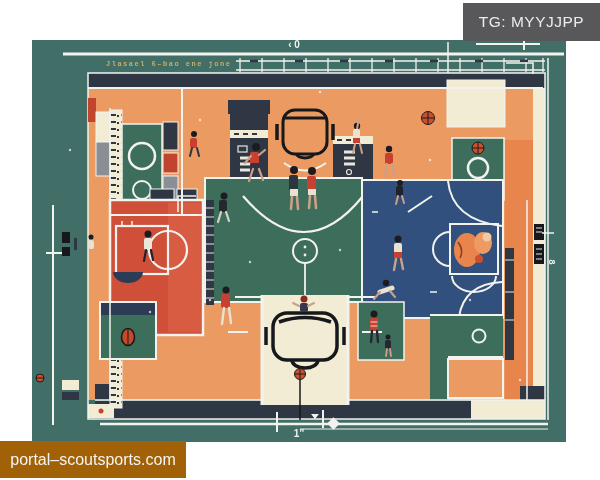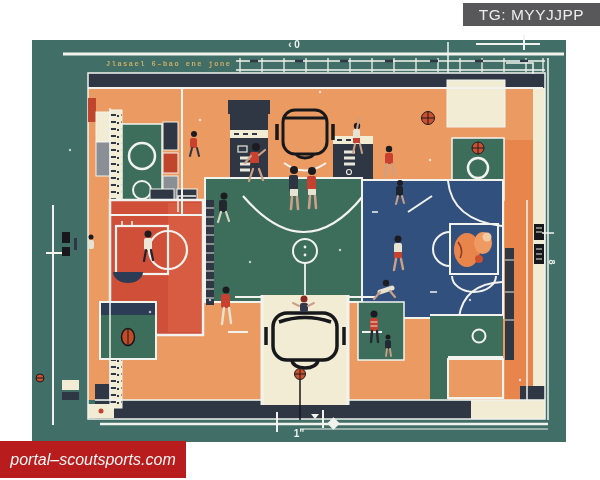--- a/index.html
+++ b/index.html
@@ -1,24 +1,24 @@
 <!DOCTYPE html>
 <html><head>
 <meta charset="utf-8">
 <style>
   html,body{margin:0;padding:0;background:#ffffff;}
   .page{position:relative;width:600px;height:480px;background:#ffffff;overflow:hidden;
         font-family:"Liberation Sans",sans-serif;}
   .art{position:absolute;left:0;top:0;width:600px;height:480px;display:block;}
-  .tg-box{position:absolute;top:3px;right:0;width:137px;height:23px;background:#58585a;
+  .tg-box{position:absolute;top:3px;right:0;width:137px;height:38px;background:#58585a;
           color:#ececec;display:flex;align-items:center;justify-content:center;
           font-size:15.5px;letter-spacing:.5px;}
-  .site-box{position:absolute;left:0;top:441px;width:186px;height:37px;background:#b91c1c;
+  .site-box{position:absolute;left:0;top:441px;width:186px;height:37px;background:#a16207;
           color:#f5f5f5;display:flex;align-items:center;justify-content:center;
-          font-size:16px;font-style:italic;}
+          font-size:16px;}
   .wtext{font:600 10px "Liberation Sans",sans-serif;fill:#eef2ef;}
   .wtext8{font:600 9px "Liberation Sans",sans-serif;fill:#eef2ef;}
   .ttext{font:700 7px "Liberation Mono",monospace;fill:#c9ae67;letter-spacing:1.5px;}
 </style>
 </head>
 <body>
 
 <div class="page">
 
 <svg class="art" viewBox="0 0 600 480" xmlns="http://www.w3.org/2000/svg">

